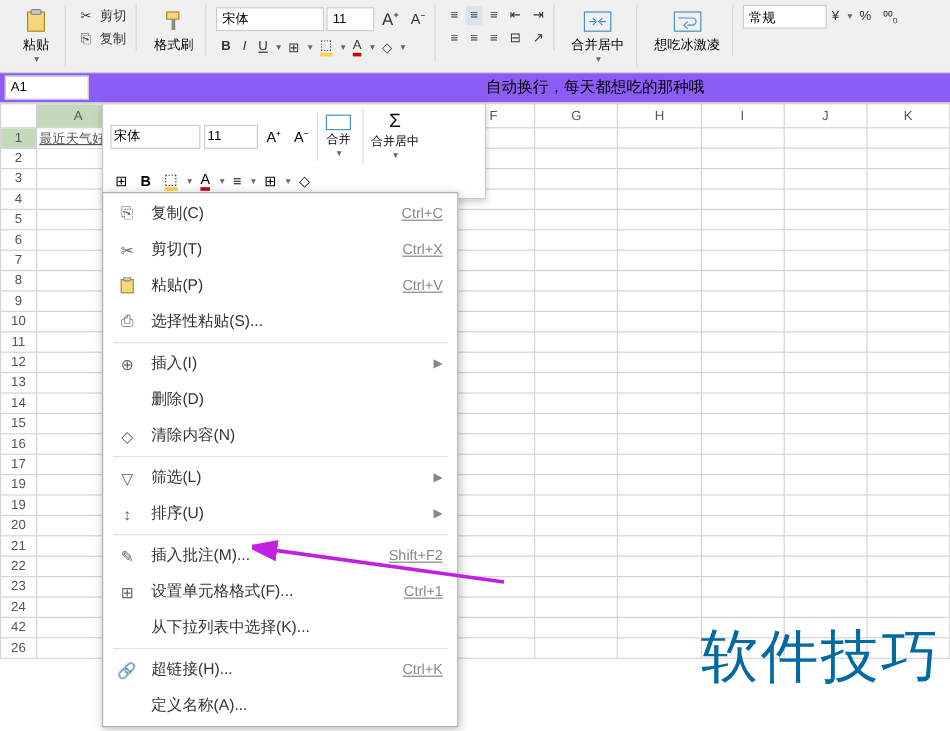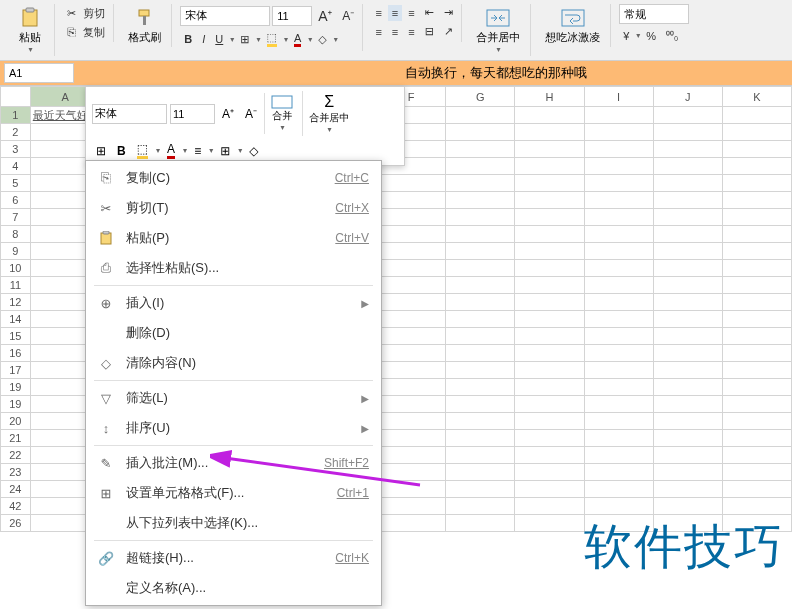--- a/index.html
+++ b/index.html
@@ -18,21 +18,21 @@
     .drop-arrow { font-size: 8px; color: #666; margin-left: 1px; }
     
     
     .mini-toolbar { position: absolute; left: 85px; top: 86px; background: #fff; border: 1px solid #ccc; box-shadow: 0 2px 6px rgba(0,0,0,0.2); padding: 4px 6px; display: flex; gap: 4px; align-items: center; z-index: 50; flex-wrap: wrap; width: 320px; }
     .mini-row { display: flex; gap: 3px; align-items: center; width: 100%; }
     .mini-sel { border: 1px solid #ccc; padding: 1px 2px; font-size: 11px; height: 20px; }
     .mini-btn { padding: 2px 4px; cursor: pointer; display: inline-flex; align-items: center; }
     .mini-big { display: flex; flex-direction: column; align-items: center; font-size: 10px; padding: 2px 6px; border-left: 1px solid #ddd; }
     
     
-    .formula-bar { display: flex; align-items: center; border-bottom: 1px solid #ccc; padding: 2px 4px; background: #fdba74; gap: 6px; }
+    .formula-bar { display: flex; align-items: center; border-bottom: 1px solid #ccc; padding: 2px 4px; background: #8b5cf6; gap: 6px; }
     .name-box { border: 1px solid #ccc; width: 70px; padding: 2px 4px; font-size: 11px; height: 20px; }
     .fx-content { font-size: 13px; color: #000; flex: 1; padding-left: 325px; white-space: nowrap; overflow: hidden; }
     
     
     .grid-wrap { position: relative; }
     .grid { border-collapse: collapse; table-layout: fixed; }
     .grid th, .grid td { border: 1px solid #d4d4d4; font-size: 11px; color: #555; background: #fff; }
     .col-head { background: #e8f0e4; height: 20px; text-align: center; font-weight: normal; }
     .col-head.sel { background: #c4d8bc; }
     .row-head { background: #e8f0e4; width: 30px; text-align: center; font-weight: normal; }
@@ -148,21 +148,21 @@
       <span class="big-icon">
           <svg width="24" height="18" viewBox="0 0 24 18">
             <rect x="1" y="1" width="22" height="16" fill="none" stroke="#4a90c0"></rect>
             <path d="M4 6 h12 a3 3 0 0 1 0 6 h-4" fill="none" stroke="#4a90c0"></path>
             <path d="M12 9 l-3 3 l3 3" fill="none" stroke="#4a90c0"></path>
           </svg>
         </span>
       <span>想吃冰激凌</span>
     </div>
   </div>
-  <div class="ribbon-group" style="flex-direction:column;align-items:flex-start;">
+  <div class="ribbon-group" style="flex-direction:row;align-items:flex-start;">
     <div class="rib-row">
         <input class="font-select" style="width: 70px;" value="常规">
       </div>
     <div class="rib-row">
       <span class="rib-btn">¥</span>
         <span class="drop-arrow">▾</span>
       <span class="rib-btn">%</span>
       <span class="rib-btn">⁰⁰₀</span>
     </div>
   </div>
@@ -390,20 +390,34 @@
           <td class="cell"></td>
           <td class="cell"></td>
           <td class="cell"></td>
           <td class="cell"></td>
           <td class="cell"></td>
           <td class="cell"></td>
           <td class="cell"></td>
           <td class="cell"></td>
         </tr>
   <tr>
+          <th class="row-head">13</th>
+          <td class="cell"></td>
+          <td class="cell"></td>
+          <td class="cell"></td>
+          <td class="cell"></td>
+          <td class="cell"></td>
+          <td class="cell"></td>
+          <td class="cell"></td>
+          <td class="cell"></td>
+          <td class="cell"></td>
+          <td class="cell"></td>
+          <td class="cell"></td>
+        </tr>
+  <tr>
           <th class="row-head">14</th>
           <td class="cell"></td>
           <td class="cell"></td>
           <td class="cell"></td>
           <td class="cell"></td>
           <td class="cell"></td>
           <td class="cell"></td>
           <td class="cell"></td>
           <td class="cell"></td>
           <td class="cell"></td>

